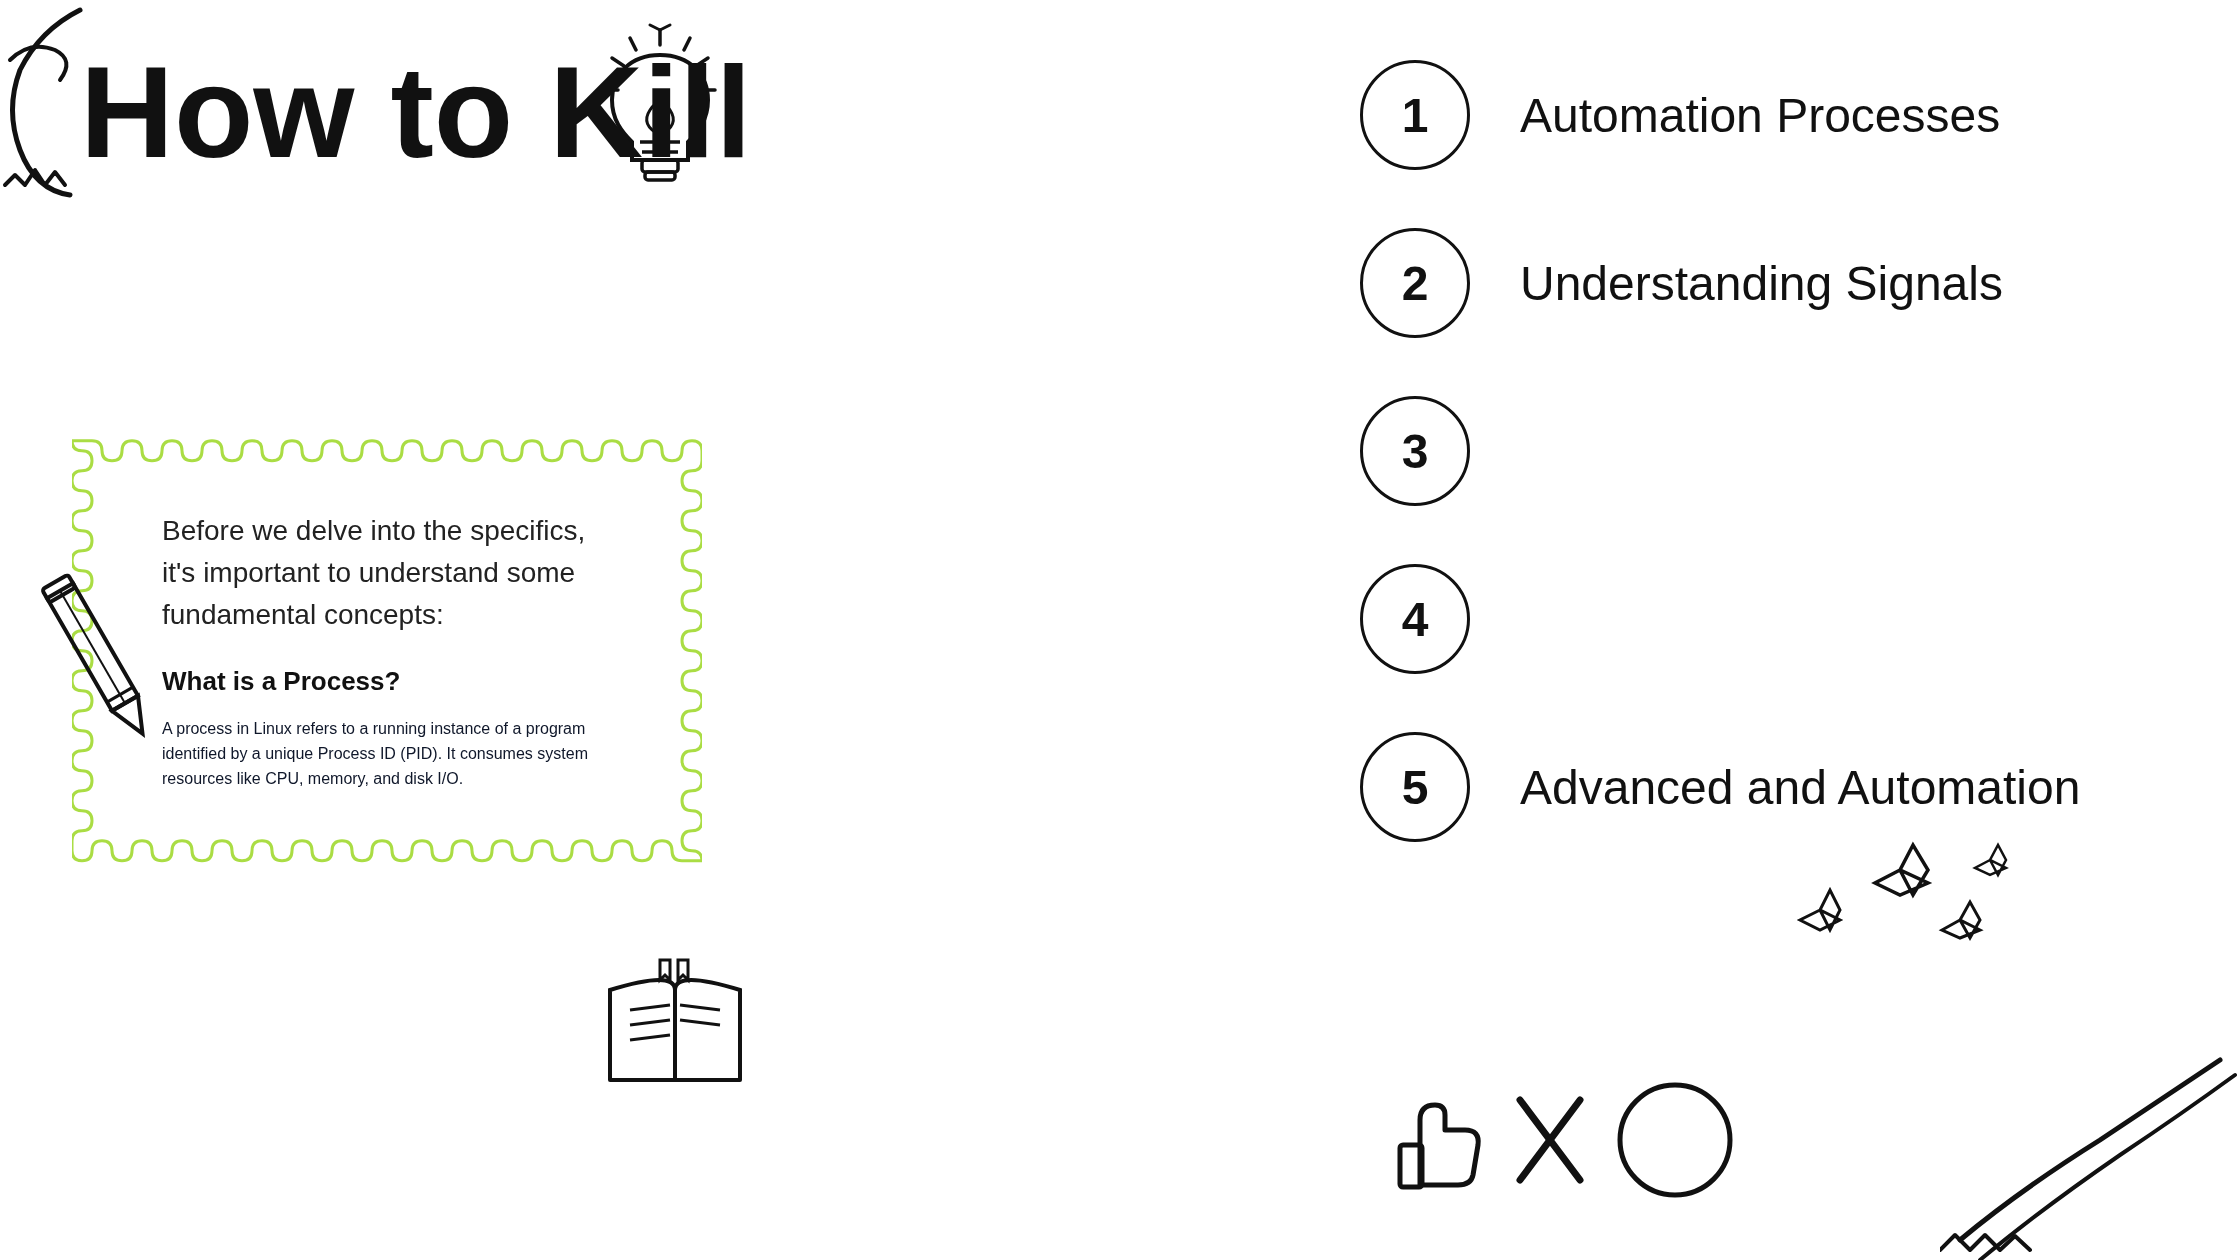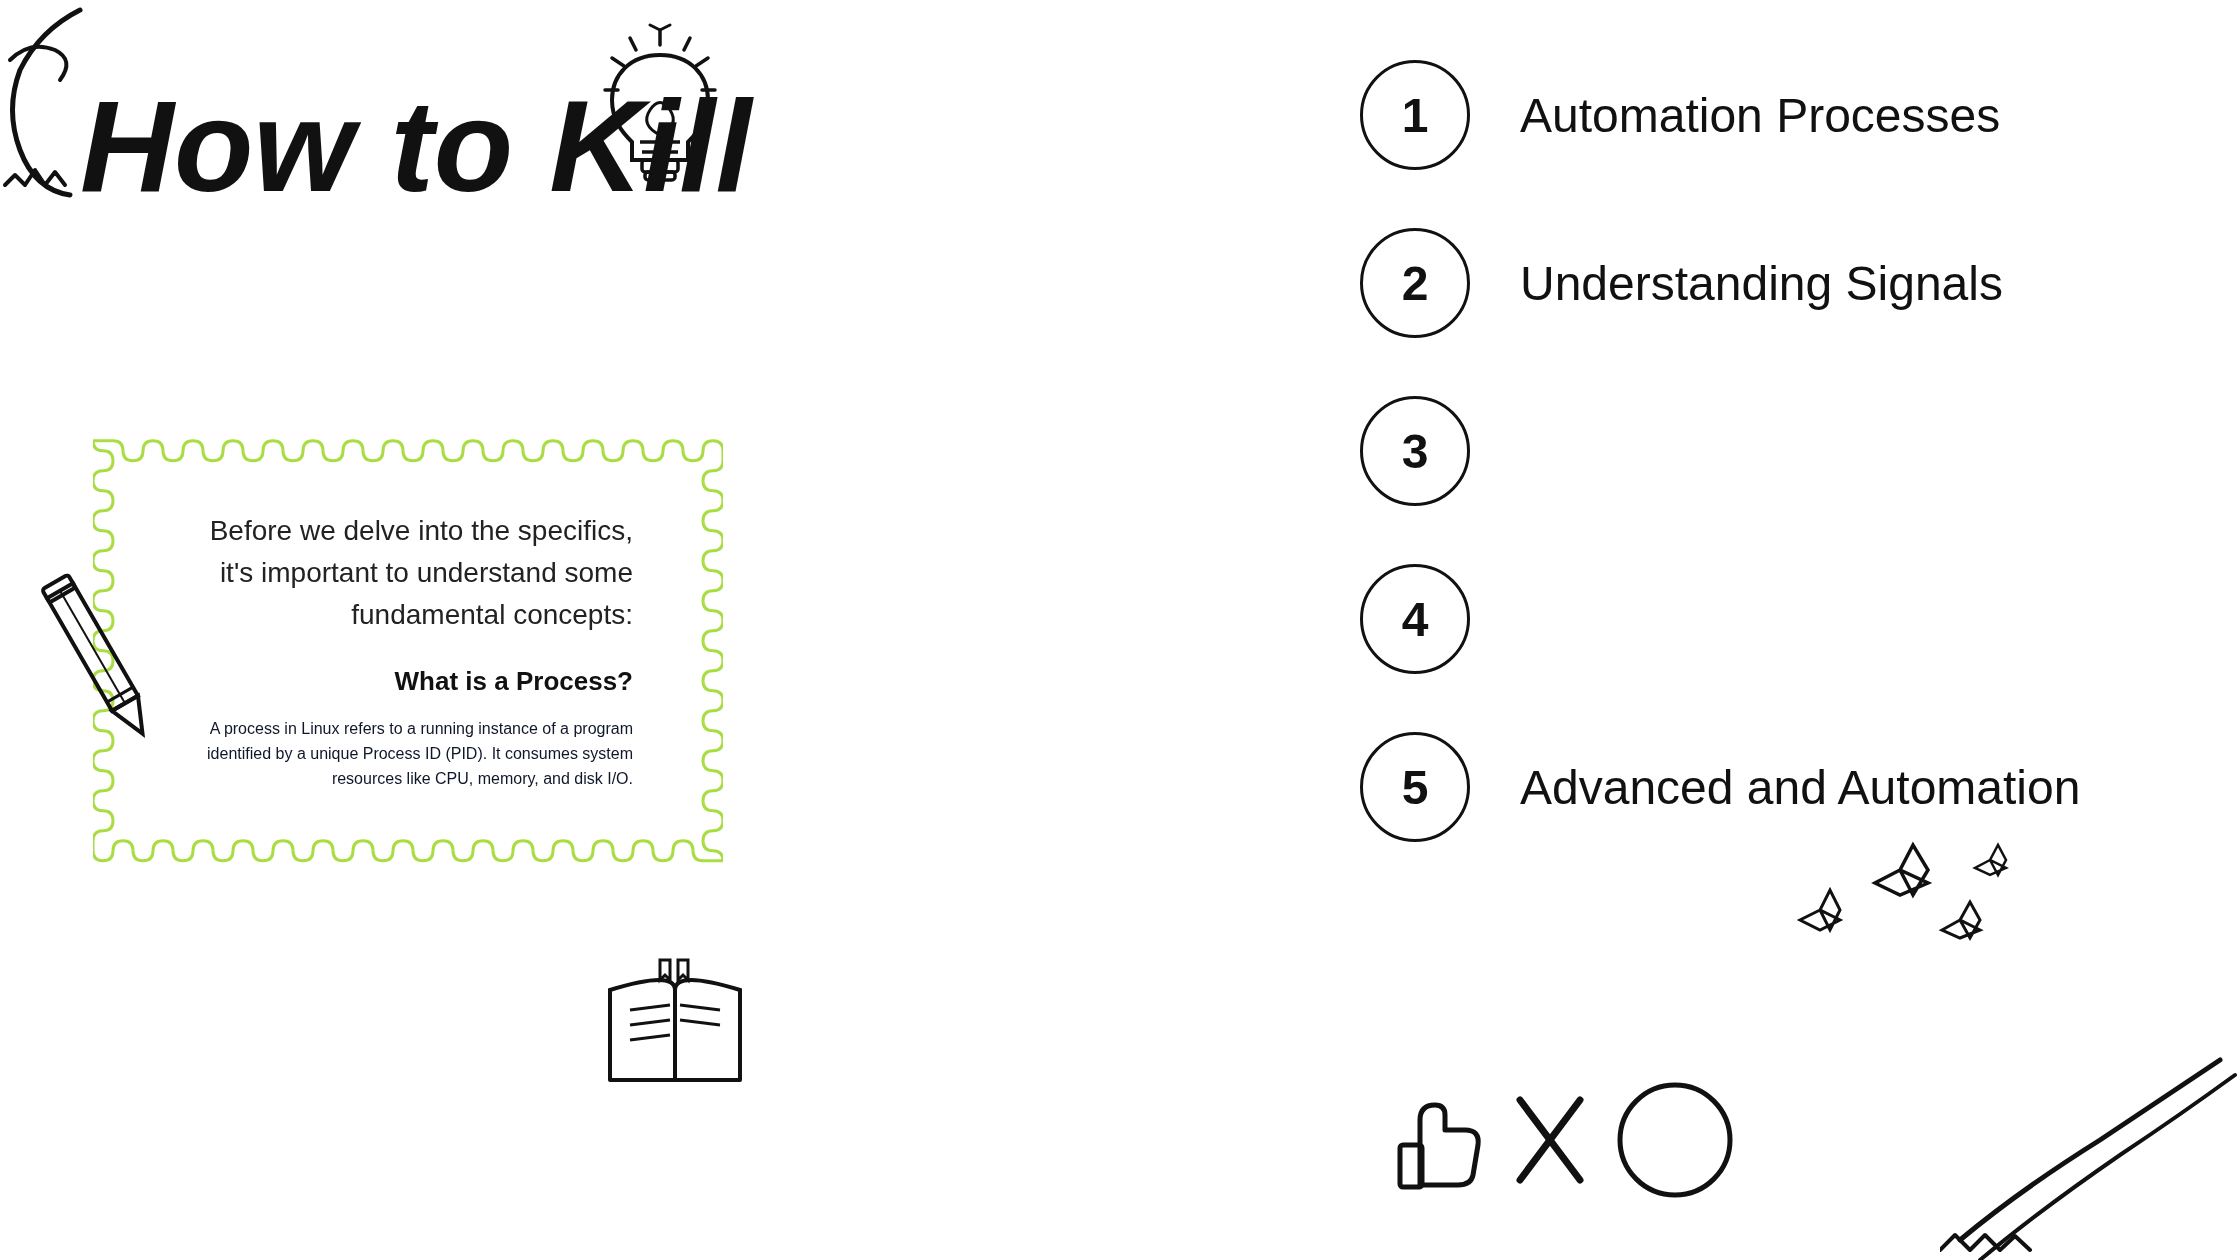--- a/index.html
+++ b/index.html
@@ -10,23 +10,22 @@
       background: #ffffff;
       font-family: 'Arial', sans-serif;
       overflow: hidden;
       position: relative;
     }
 
     
     .left-panel {
       position: absolute;
       left: 80px;
-      top: 78px;
+      top: 44px;
       width: 780px;
-      font-style: italic;
     }
 
     .main-title {
       font-size: 130px;
       font-weight: 900;
       color: #111111;
       line-height: 1.05;
       font-family: 'Arial Black', 'Arial', sans-serif;
     }
 
@@ -215,21 +214,21 @@
     <rect x="85" y="152" width="30" height="8" rx="3" stroke="#111" stroke-width="3.5" fill="none"></rect>
   </svg>
 </div>
 
 <div class="left-panel">
   <h1 class="main-title">
     <span>How to Kill</span><br>
   </h1>
 </div>
 
-<div class="info-box" style="position:absolute; left:93px; top:430px; width:630px;text-align:right;">
+<div class="info-box" style="position:absolute; left:72px; top:430px; width:630px;">
   <svg viewBox="0 0 630 420" fill="none" xmlns="http://www.w3.org/2000/svg" style="position:absolute;top:0;left:0;width:100%;height:100%;pointer-events:none;">
 
     <path d="
       M 20 0
       Q 30 0 30 10 Q 30 20 40 20 Q 50 20 50 10 Q 50 0 60 0
       Q 70 0 70 10 Q 70 20 80 20 Q 90 20 90 10 Q 90 0 100 0
       Q 110 0 110 10 Q 110 20 120 20 Q 130 20 130 10 Q 130 0 140 0
       Q 150 0 150 10 Q 150 20 160 20 Q 170 20 170 10 Q 170 0 180 0
       Q 190 0 190 10 Q 190 20 200 20 Q 210 20 210 10 Q 210 0 220 0
       Q 230 0 230 10 Q 230 20 240 20 Q 250 20 250 10 Q 250 0 260 0

